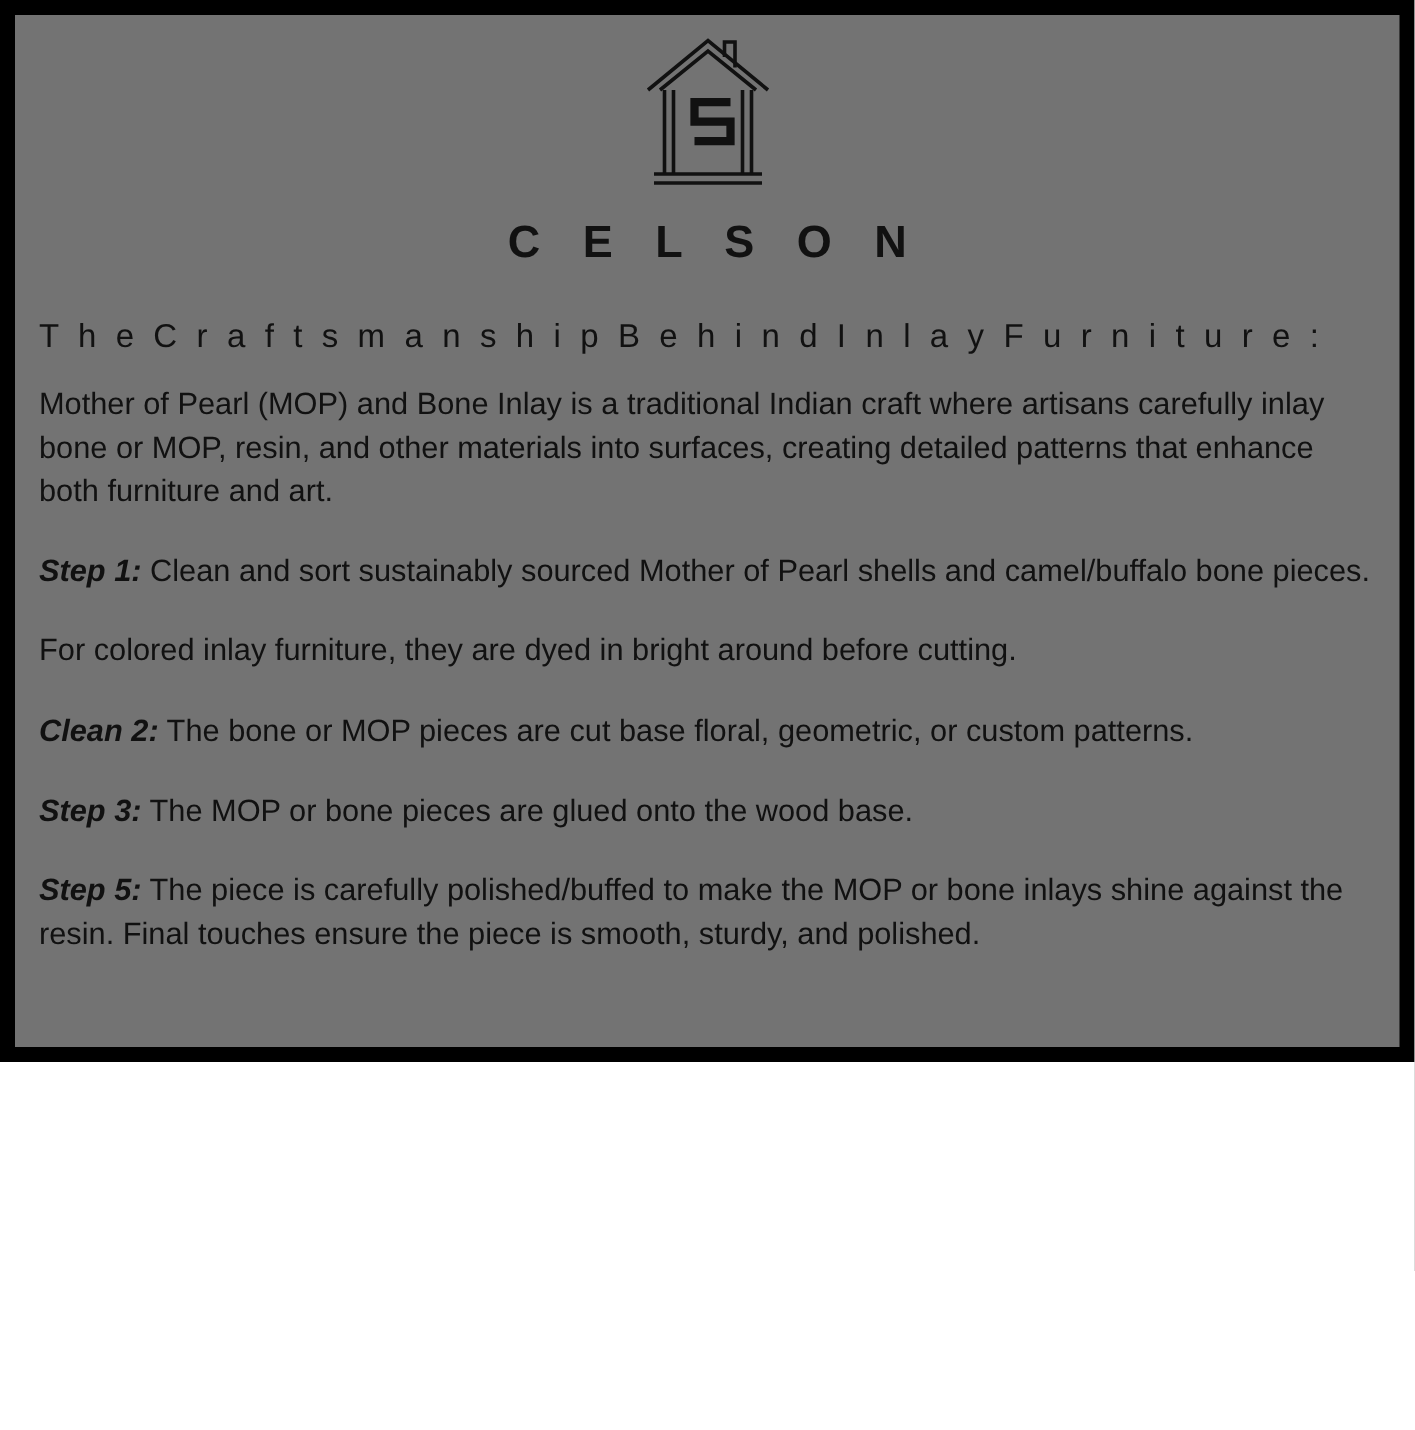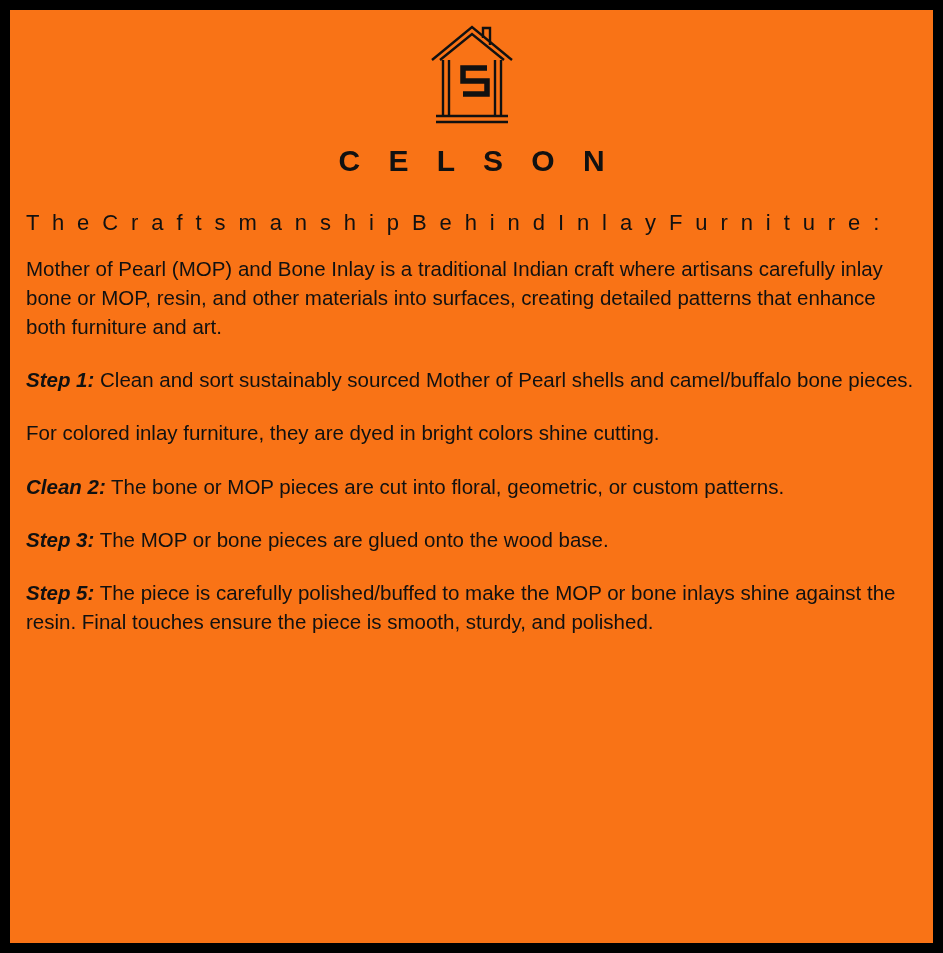--- a/index.html
+++ b/index.html
@@ -10,23 +10,23 @@
   body {
     width: 943px;
     height: 953px;
     font-family: "Liberation Sans", sans-serif;
     color: #111111;
     overflow: hidden;
   }
   .page {
     box-sizing: border-box;
     width: 943px;
-    height: 953px;
+    height: 708px;
     border: 10px solid #000000;
-    background: #f97316;
+    background: #737373;
     padding: 10px 16px 0 16px;
     position: relative;
   }
   .logo-block {
     text-align: center;
     padding-top: 4px;
   }
   .logo-mark {
     display: inline-block;
     line-height: 0;
@@ -95,23 +95,23 @@
   </div>
 
   <h1 class="doc-heading">T h e   C r a f t s m a n s h i p   B e h i n d   I n l a y   F u r n i t u r e :</h1>
 
   <div class="body-text">
 
     <p class="para">Mother of Pearl (MOP) and Bone Inlay is a traditional Indian craft where artisans carefully inlay bone or MOP, resin, and other materials into surfaces, creating detailed patterns that enhance both furniture and art.</p>
 
     <p class="para"><span class="step-label">Step 1:</span><span> Clean and sort sustainably sourced Mother of Pearl shells and camel/buffalo bone pieces.</span></p>
 
-    <p class="para">For colored inlay furniture, they are dyed in bright colors shine cutting.</p>
+    <p class="para">For colored inlay furniture, they are dyed in bright around before cutting.</p>
 
-    <p class="para"><span class="step-label">Clean 2:</span><span> The bone or MOP pieces are cut into floral, geometric, or custom patterns.</span></p>
+    <p class="para"><span class="step-label">Clean 2:</span><span> The bone or MOP pieces are cut base floral, geometric, or custom patterns.</span></p>
 
     <p class="para"><span class="step-label">Step 3:</span><span> The MOP or bone pieces are glued onto the wood base.</span></p>
 
 
     <p class="para"><span class="step-label">Step 5:</span><span> The piece is carefully polished/buffed to make the MOP or bone inlays shine against the resin. Final touches ensure the piece is smooth, sturdy, and polished.</span></p>
 
   </div>
 </div>
 
 </body></html>

